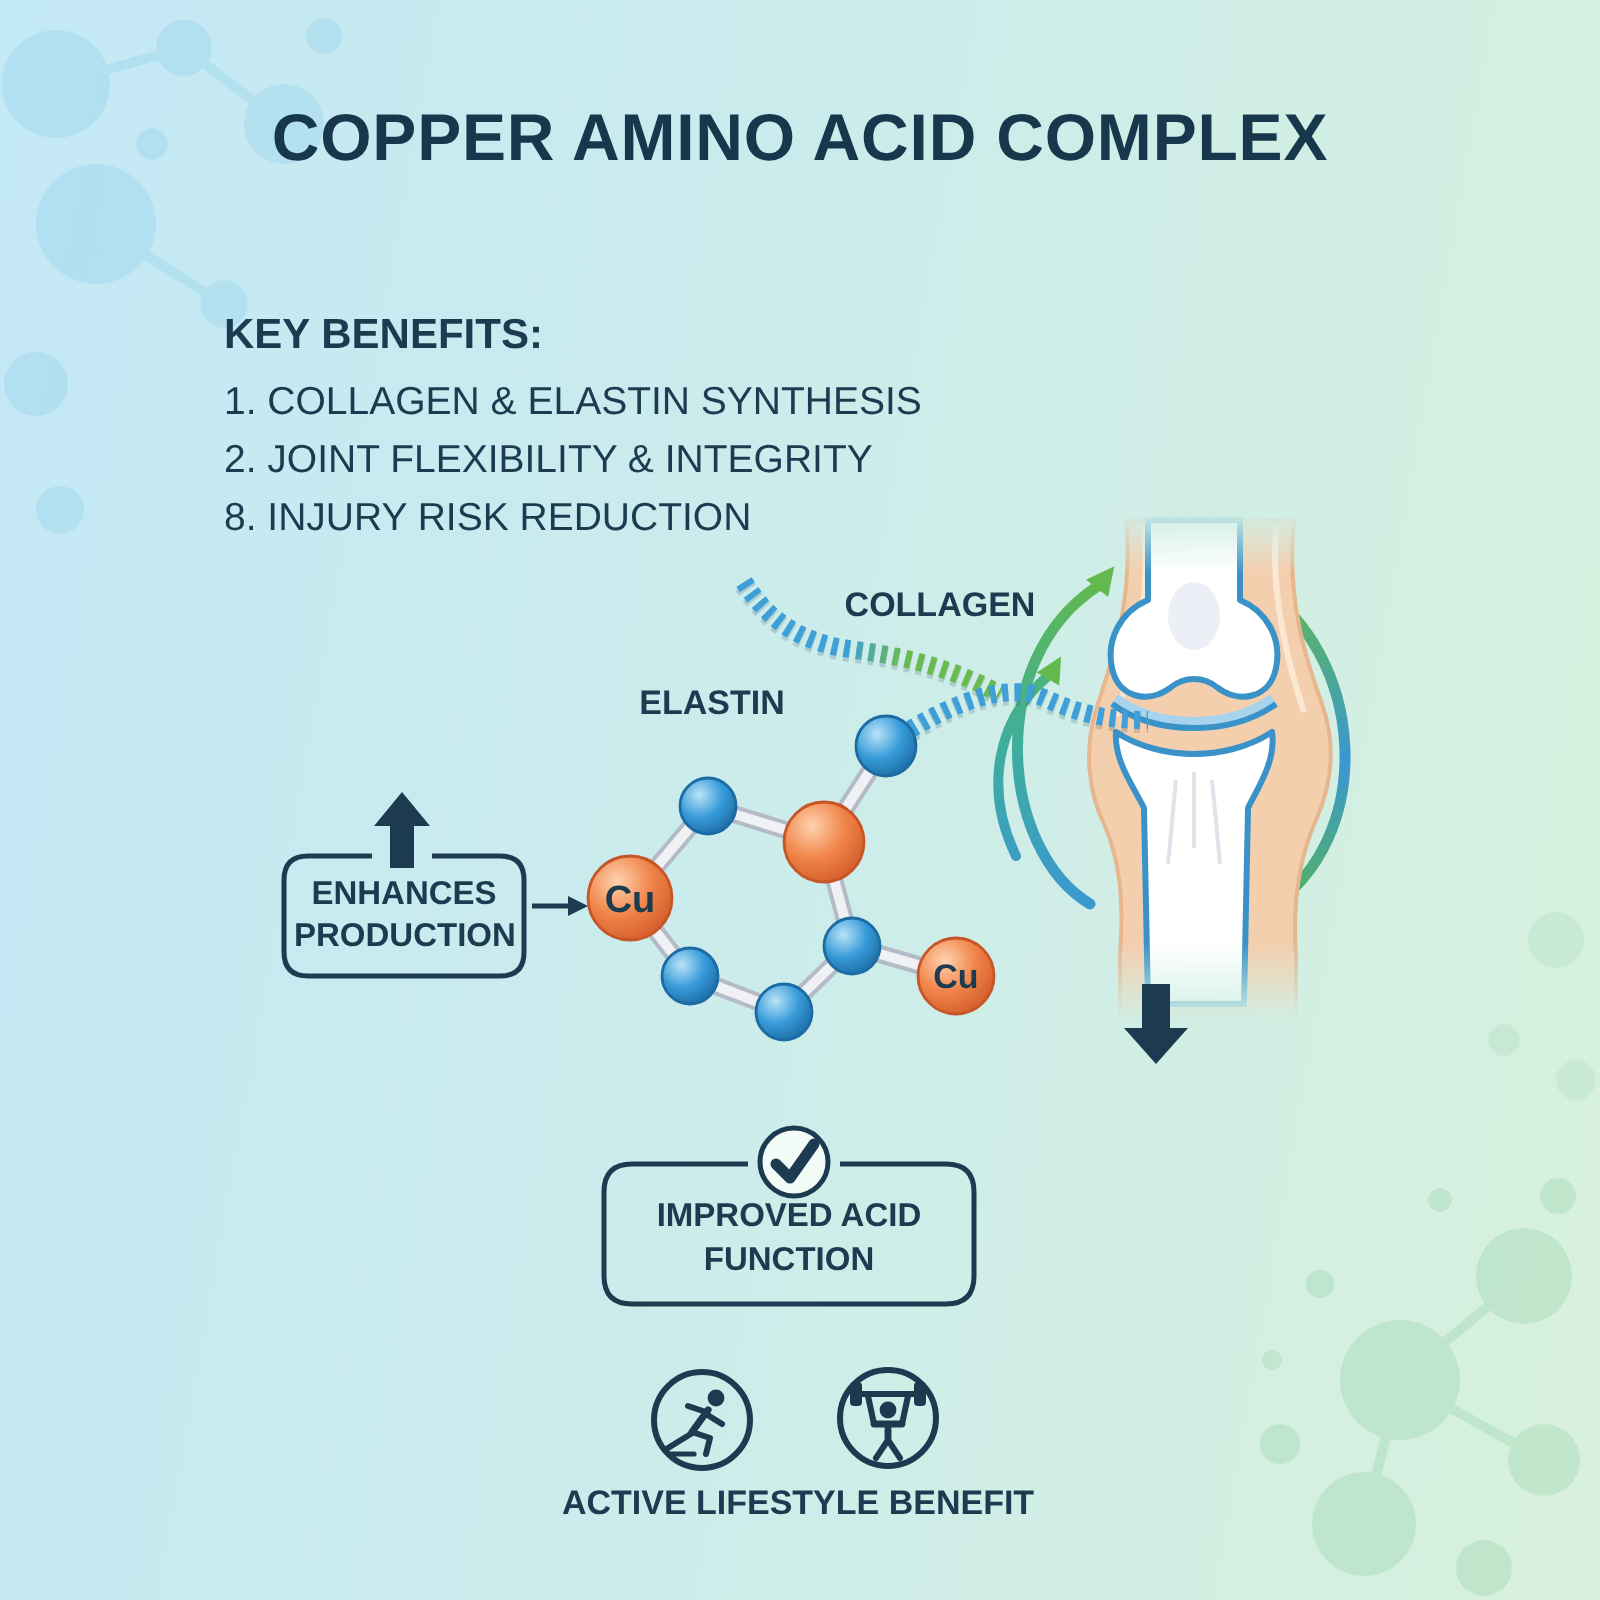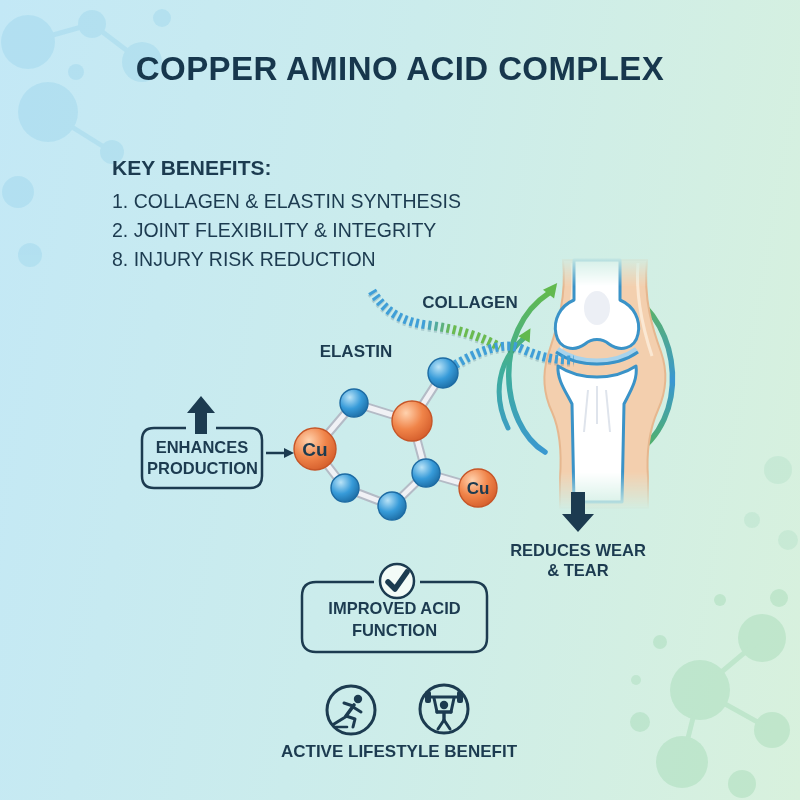--- a/index.html
+++ b/index.html
@@ -197,19 +197,18 @@
   <div class="item">1. COLLAGEN &amp; ELASTIN SYNTHESIS</div>
   <div class="item">2. JOINT FLEXIBILITY &amp; INTEGRITY</div>
   <div class="item">8. INJURY RISK REDUCTION</div>
 </div>
 
 <div class="abs lbl" style="left:420px;top:293px;width:100px;">COLLAGEN</div>
 <div class="abs lbl" style="left:306px;top:342px;width:100px;">ELASTIN</div>
 
 <div class="abs boxtxt" style="left:147px;top:437px;width:110px;">ENHANCES PRODUCTION</div>
 
-<div class="abs boxtxt" style="left:508px;top:541px;width:140px;line-height:19.5px;">REDUCES WEAR &amp; TEAR</div>
 
 <div class="abs boxtxt" style="left:312px;top:598px;width:165px;line-height:21.5px;">IMPROVED ACID FUNCTION</div>
 
 <div class="abs boxtxt" style="left:274px;top:741px;width:250px;font-size:17px;">ACTIVE LIFESTYLE BENEFIT</div>
 
 </div>
 
 </body></html>

